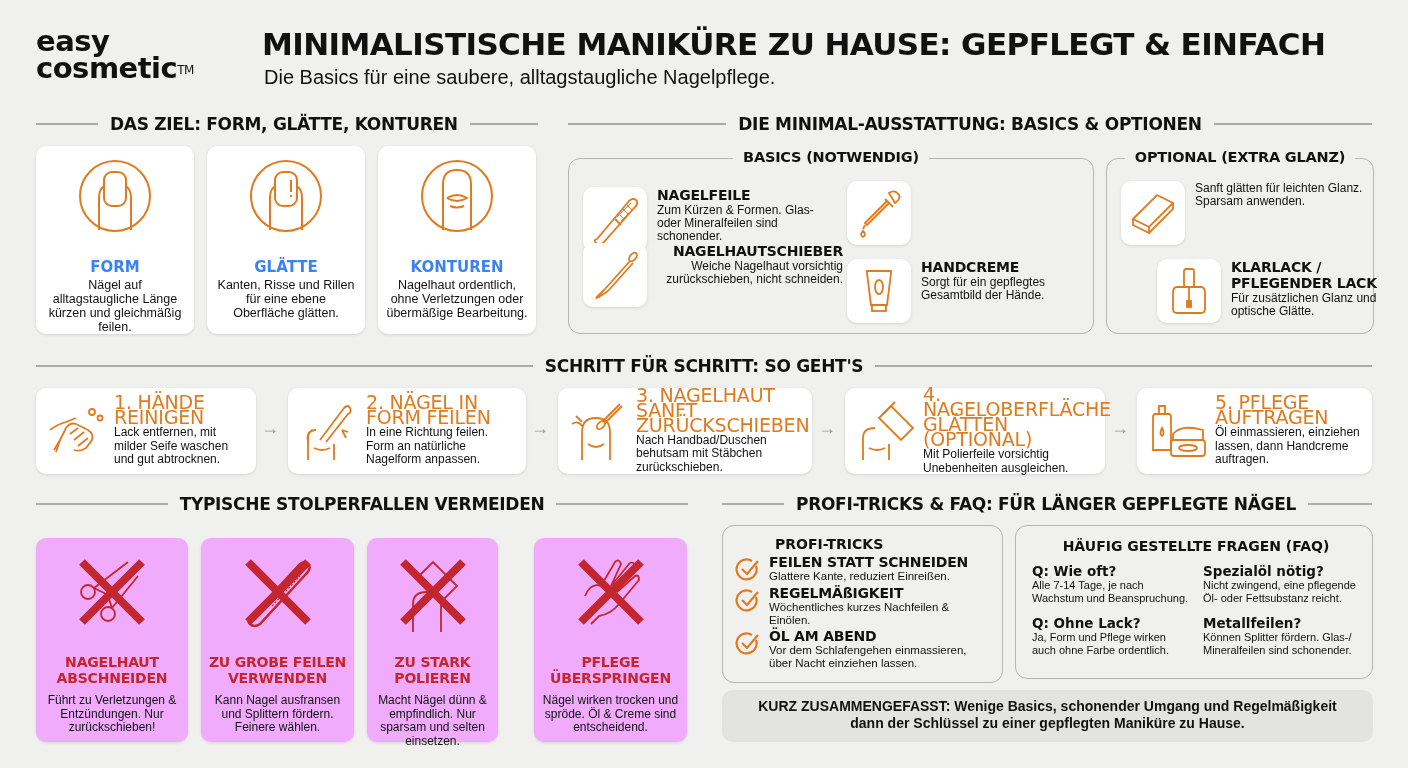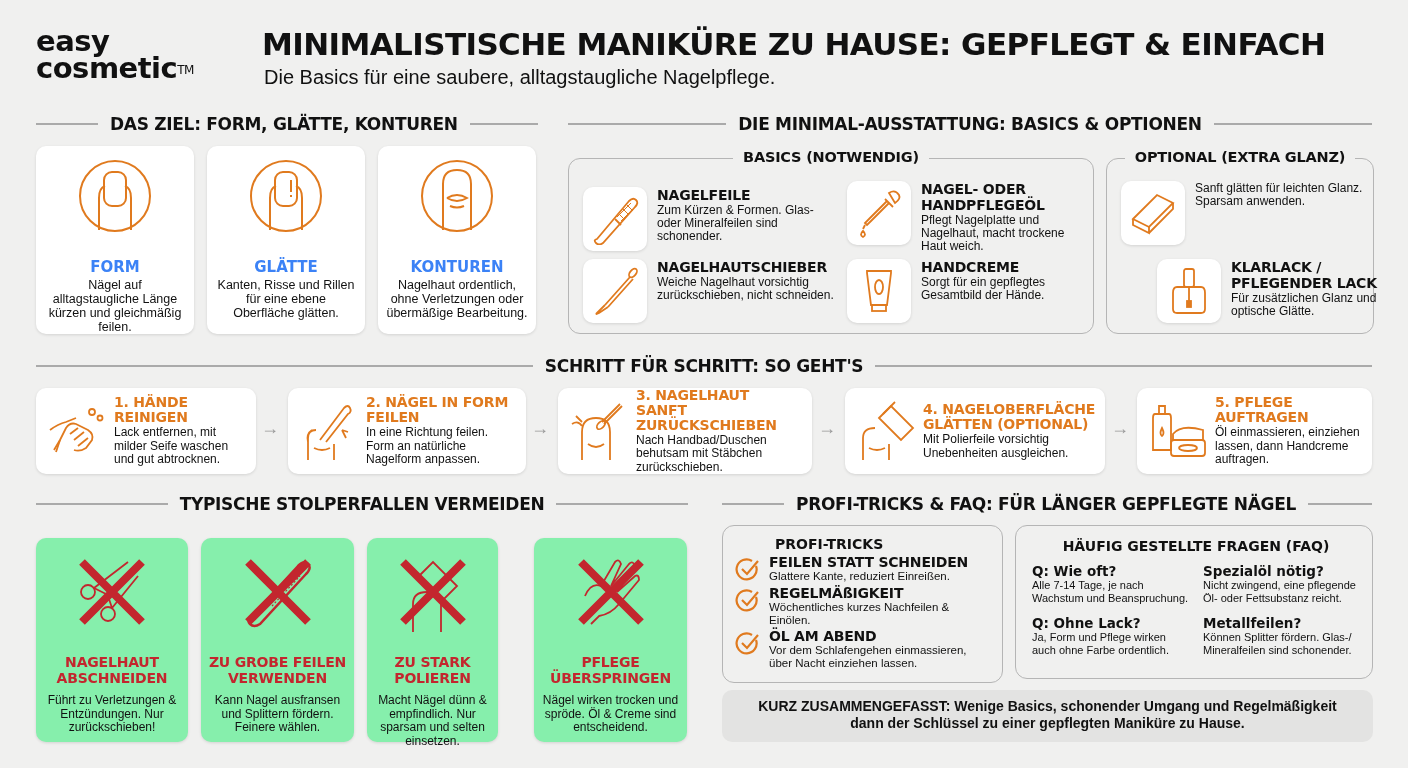--- a/index.html
+++ b/index.html
@@ -35,26 +35,26 @@
   .group-title span { background: #f0f0ef; padding: 0 10px; font-weight: bold; font-size: 14.5px; font-family: "DejaVu Sans", sans-serif; letter-spacing: -0.2px; }
 
   .tool { display: flex; gap: 10px; }
   .tool .ibox { width: 64px; height: 64px; background: #fff; border-radius: 10px; box-shadow: 0 1px 3px rgba(0,0,0,0.12); flex-shrink: 0; display: flex; align-items: center; justify-content: center; }
   .tool .tname { font-weight: bold; font-size: 14px; line-height: 16px; font-family: "DejaVu Sans", sans-serif; letter-spacing: -0.2px; }
   .tool .tdesc { font-size: 12px; line-height: 13px; margin-top: 1px; }
 
   
   .step { background: #fff; border-radius: 10px; box-shadow: 0 1px 3px rgba(0,0,0,0.12); display: flex; align-items: center; padding: 6px 8px 6px 10px; gap: 6px; }
   .step .sicon { width: 62px; height: 62px; flex-shrink: 0; }
-  .step .stitle { color: #e07a1e; font-weight: bold; font-size: 14px; line-height: 15px; font-family: "DejaVu Sans", sans-serif; letter-spacing: -0.2px; }
+  .step .stitle { color: #e07a1e; font-weight: normal; font-size: 19px; line-height: 15px; font-family: "DejaVu Sans", sans-serif; letter-spacing: -0.2px; }
   .step .sdesc { font-size: 12px; line-height: 13.5px; margin-top: 1px; }
   .arrow { color: #999; font-size: 18px; }
 
   
-  .pit { background: #86efac; border-radius: 10px; box-shadow: 0 1px 3px rgba(0,0,0,0.12); text-align: center; padding-top: 14px; }
+  .pit { background: #f0abfc; border-radius: 10px; box-shadow: 0 1px 3px rgba(0,0,0,0.12); text-align: center; padding-top: 14px; }
   .pit .picon { width: 80px; height: 80px; margin: 0 auto; }
   .pit .pname { color: #c3262e; font-weight: bold; font-size: 14px; line-height: 16px; margin-top: 18px; font-family: "DejaVu Sans", sans-serif; letter-spacing: -0.2px; }
   .pit .pdesc { font-size: 12px; line-height: 13.5px; margin-top: 8px; padding: 0 4px; }
 
   
   .trick { display: flex; gap: 8px; margin-bottom: 3px; }
   .trick .chk { width: 26px; height: 26px; flex-shrink: 0; margin-top: 2px; }
   .trick .tt { font-weight: bold; font-size: 14px; line-height: 15px; font-family: "DejaVu Sans", sans-serif; letter-spacing: -0.2px; }
   .trick .td { font-size: 11.5px; line-height: 12.5px; }
 
@@ -136,27 +136,23 @@
   <div class="abs tool" style="left:278px; top:22px; width:240px;">
     <div class="ibox">
       <svg width="52" height="52" viewBox="0 0 52 52" fill="none" stroke="#e07a1e" stroke-width="1.8">
         <path d="M36 6 Q42 2 46 8 Q48 12 42 16 Z"></path>
         <path d="M32 12 L40 20"></path>
         <path d="M36 16 L18 34 L14 38 L12 36 L16 32 L34 14"></path>
         <path d="M12 38 L10 42"></path>
         <path d="M10 44 Q6 48 10 50 Q14 48 10 44 Z"></path>
       </svg>
     </div>
-    <div>
-      <div class="tname">NAGEL- ODER HANDPFLEGEÖL</div>
-      <div class="tdesc">Pflegt Nagelplatte und Nagelhaut, macht trockene Haut weich.</div>
-    </div>
-  </div>
-
-  <div class="abs tool" style="left:14px; top:100px; width:260px;">
+  </div>
+
+  <div class="abs tool" style="left:14px; top:84px; width:260px;text-align:right;">
     <div class="ibox">
       <svg width="52" height="52" viewBox="0 0 52 52" fill="none" stroke="#e07a1e" stroke-width="1.8">
         <ellipse cx="44" cy="8" rx="3" ry="5" transform="rotate(40 44 8)"></ellipse>
         <path d="M41 12 L16 40 M44 14 L19 42"></path>
         <path d="M16 40 L8 48 Q6 50 10 48 L19 42"></path>
       </svg>
     </div>
     <div>
       <div class="tname">NAGELHAUTSCHIEBER</div>
       <div class="tdesc">Weiche Nagelhaut vorsichtig zurückschieben, nicht schneiden.</div>

